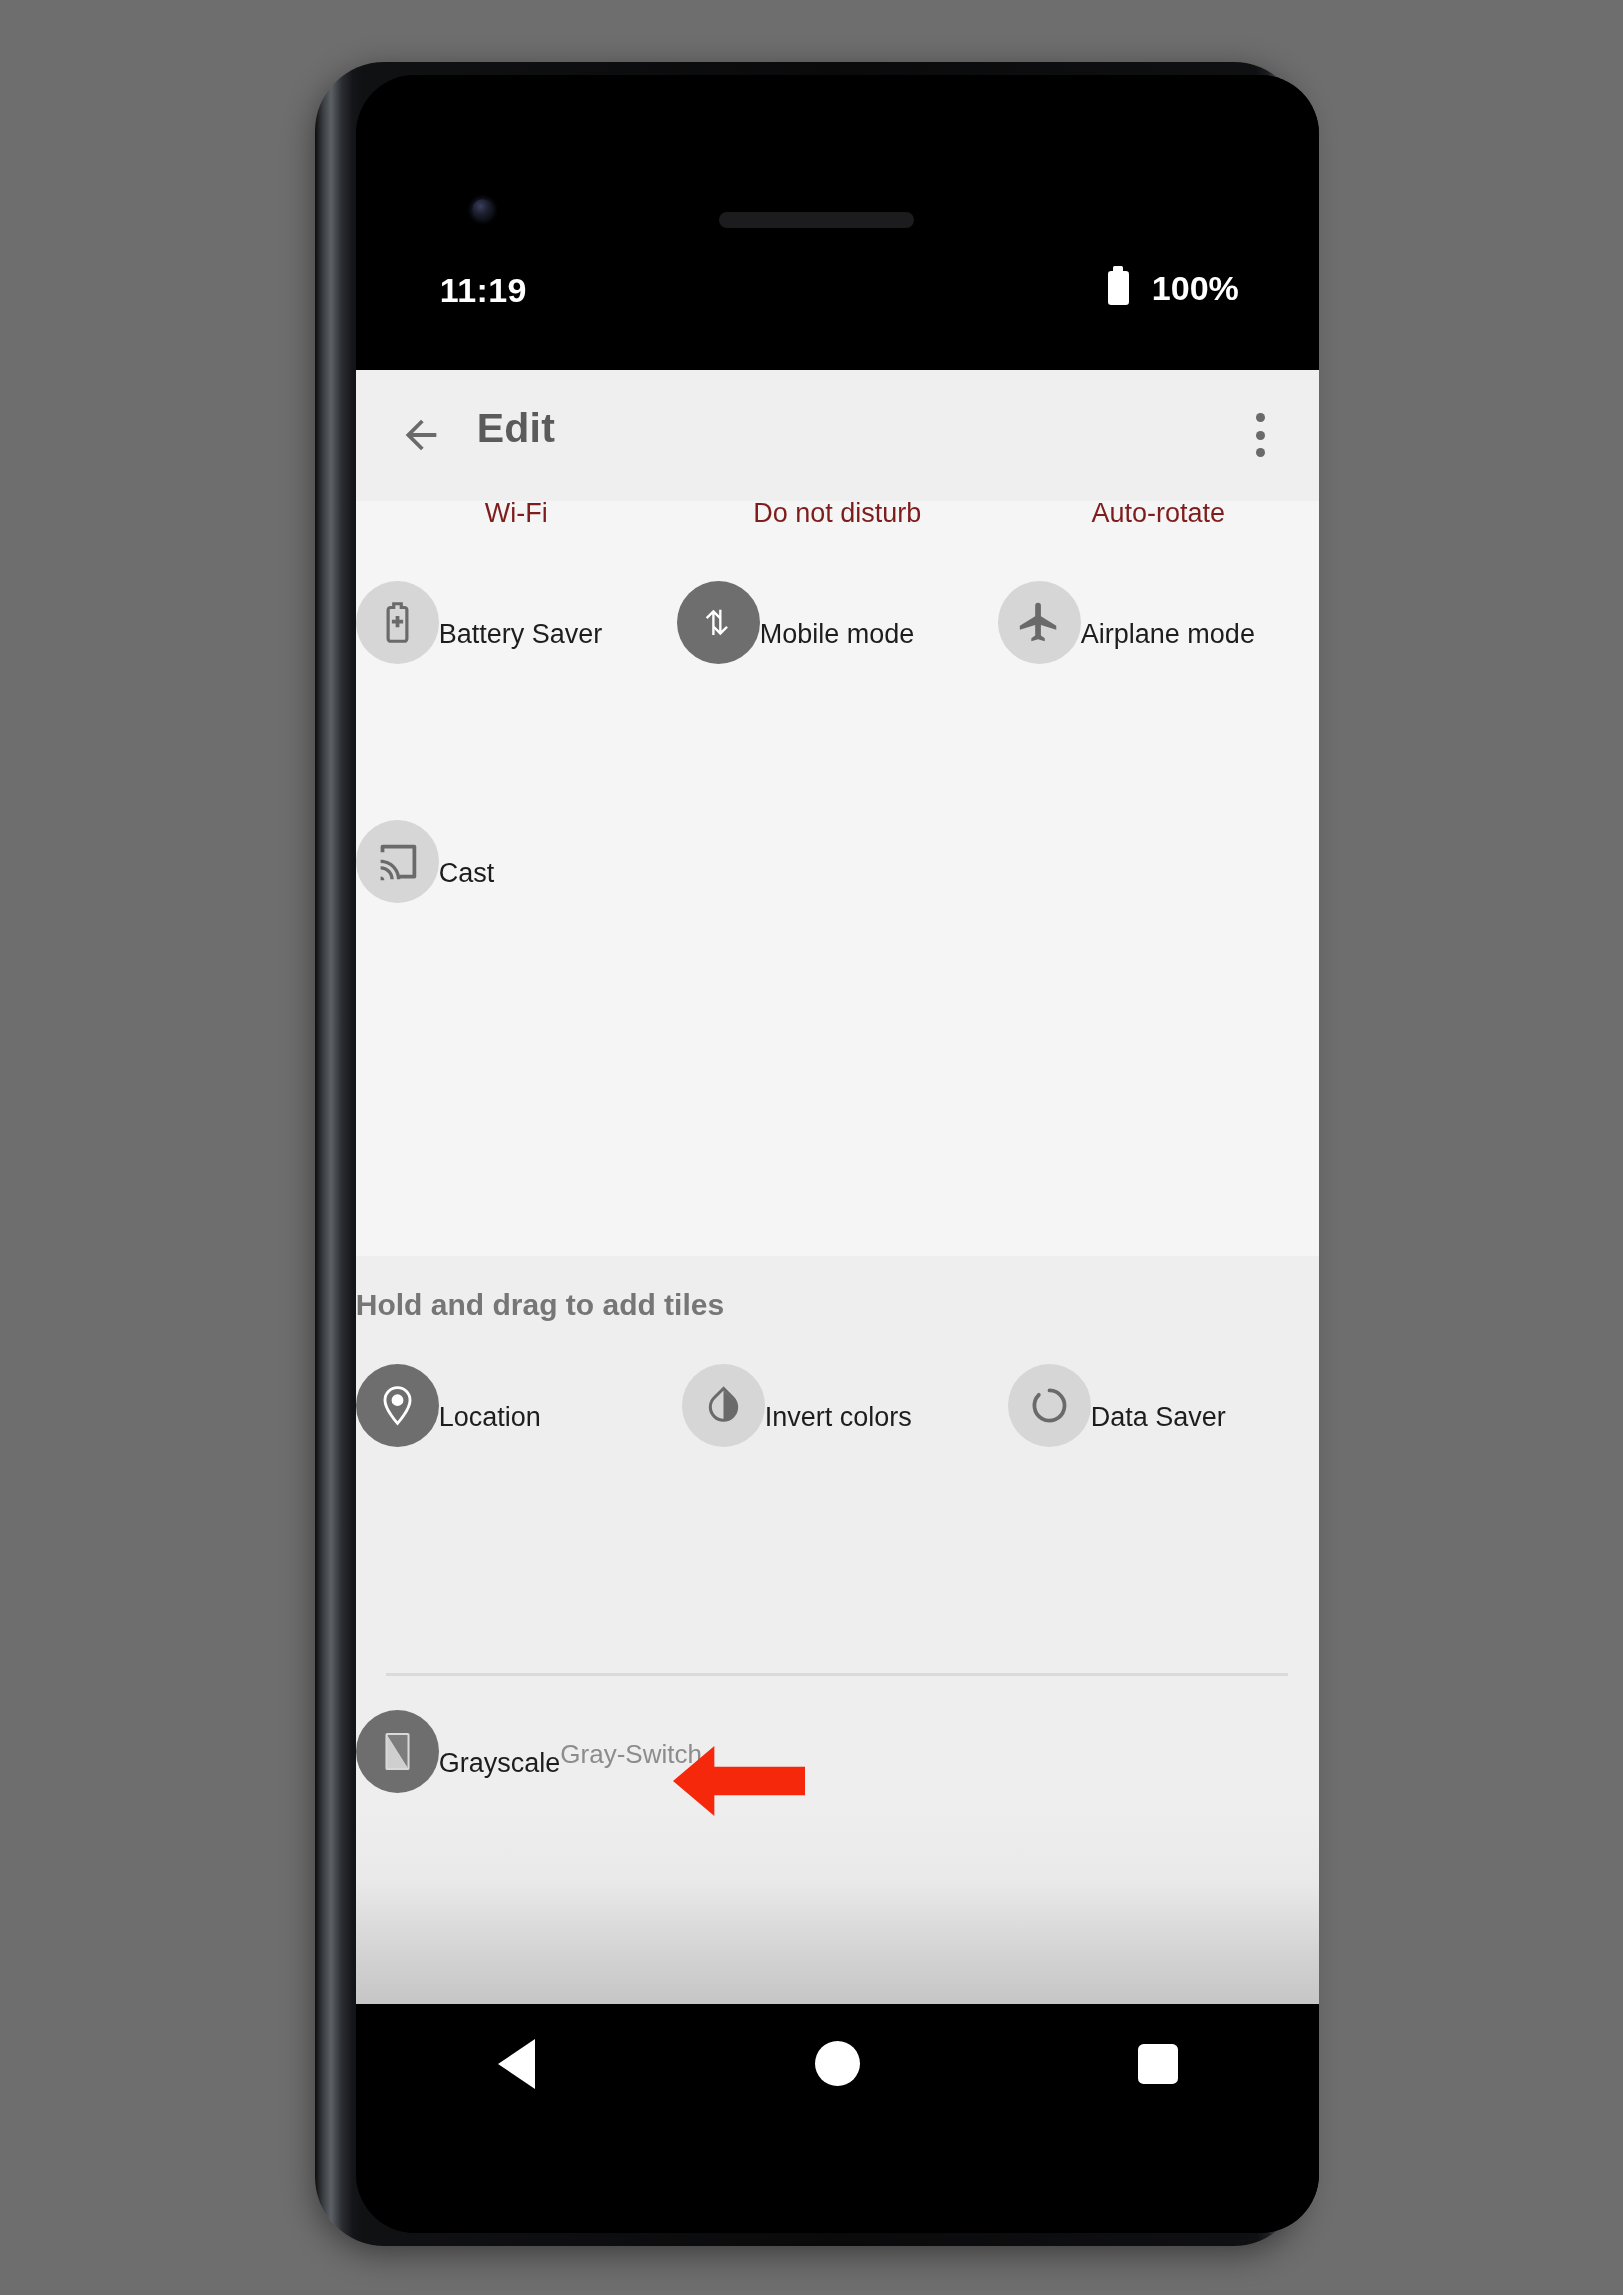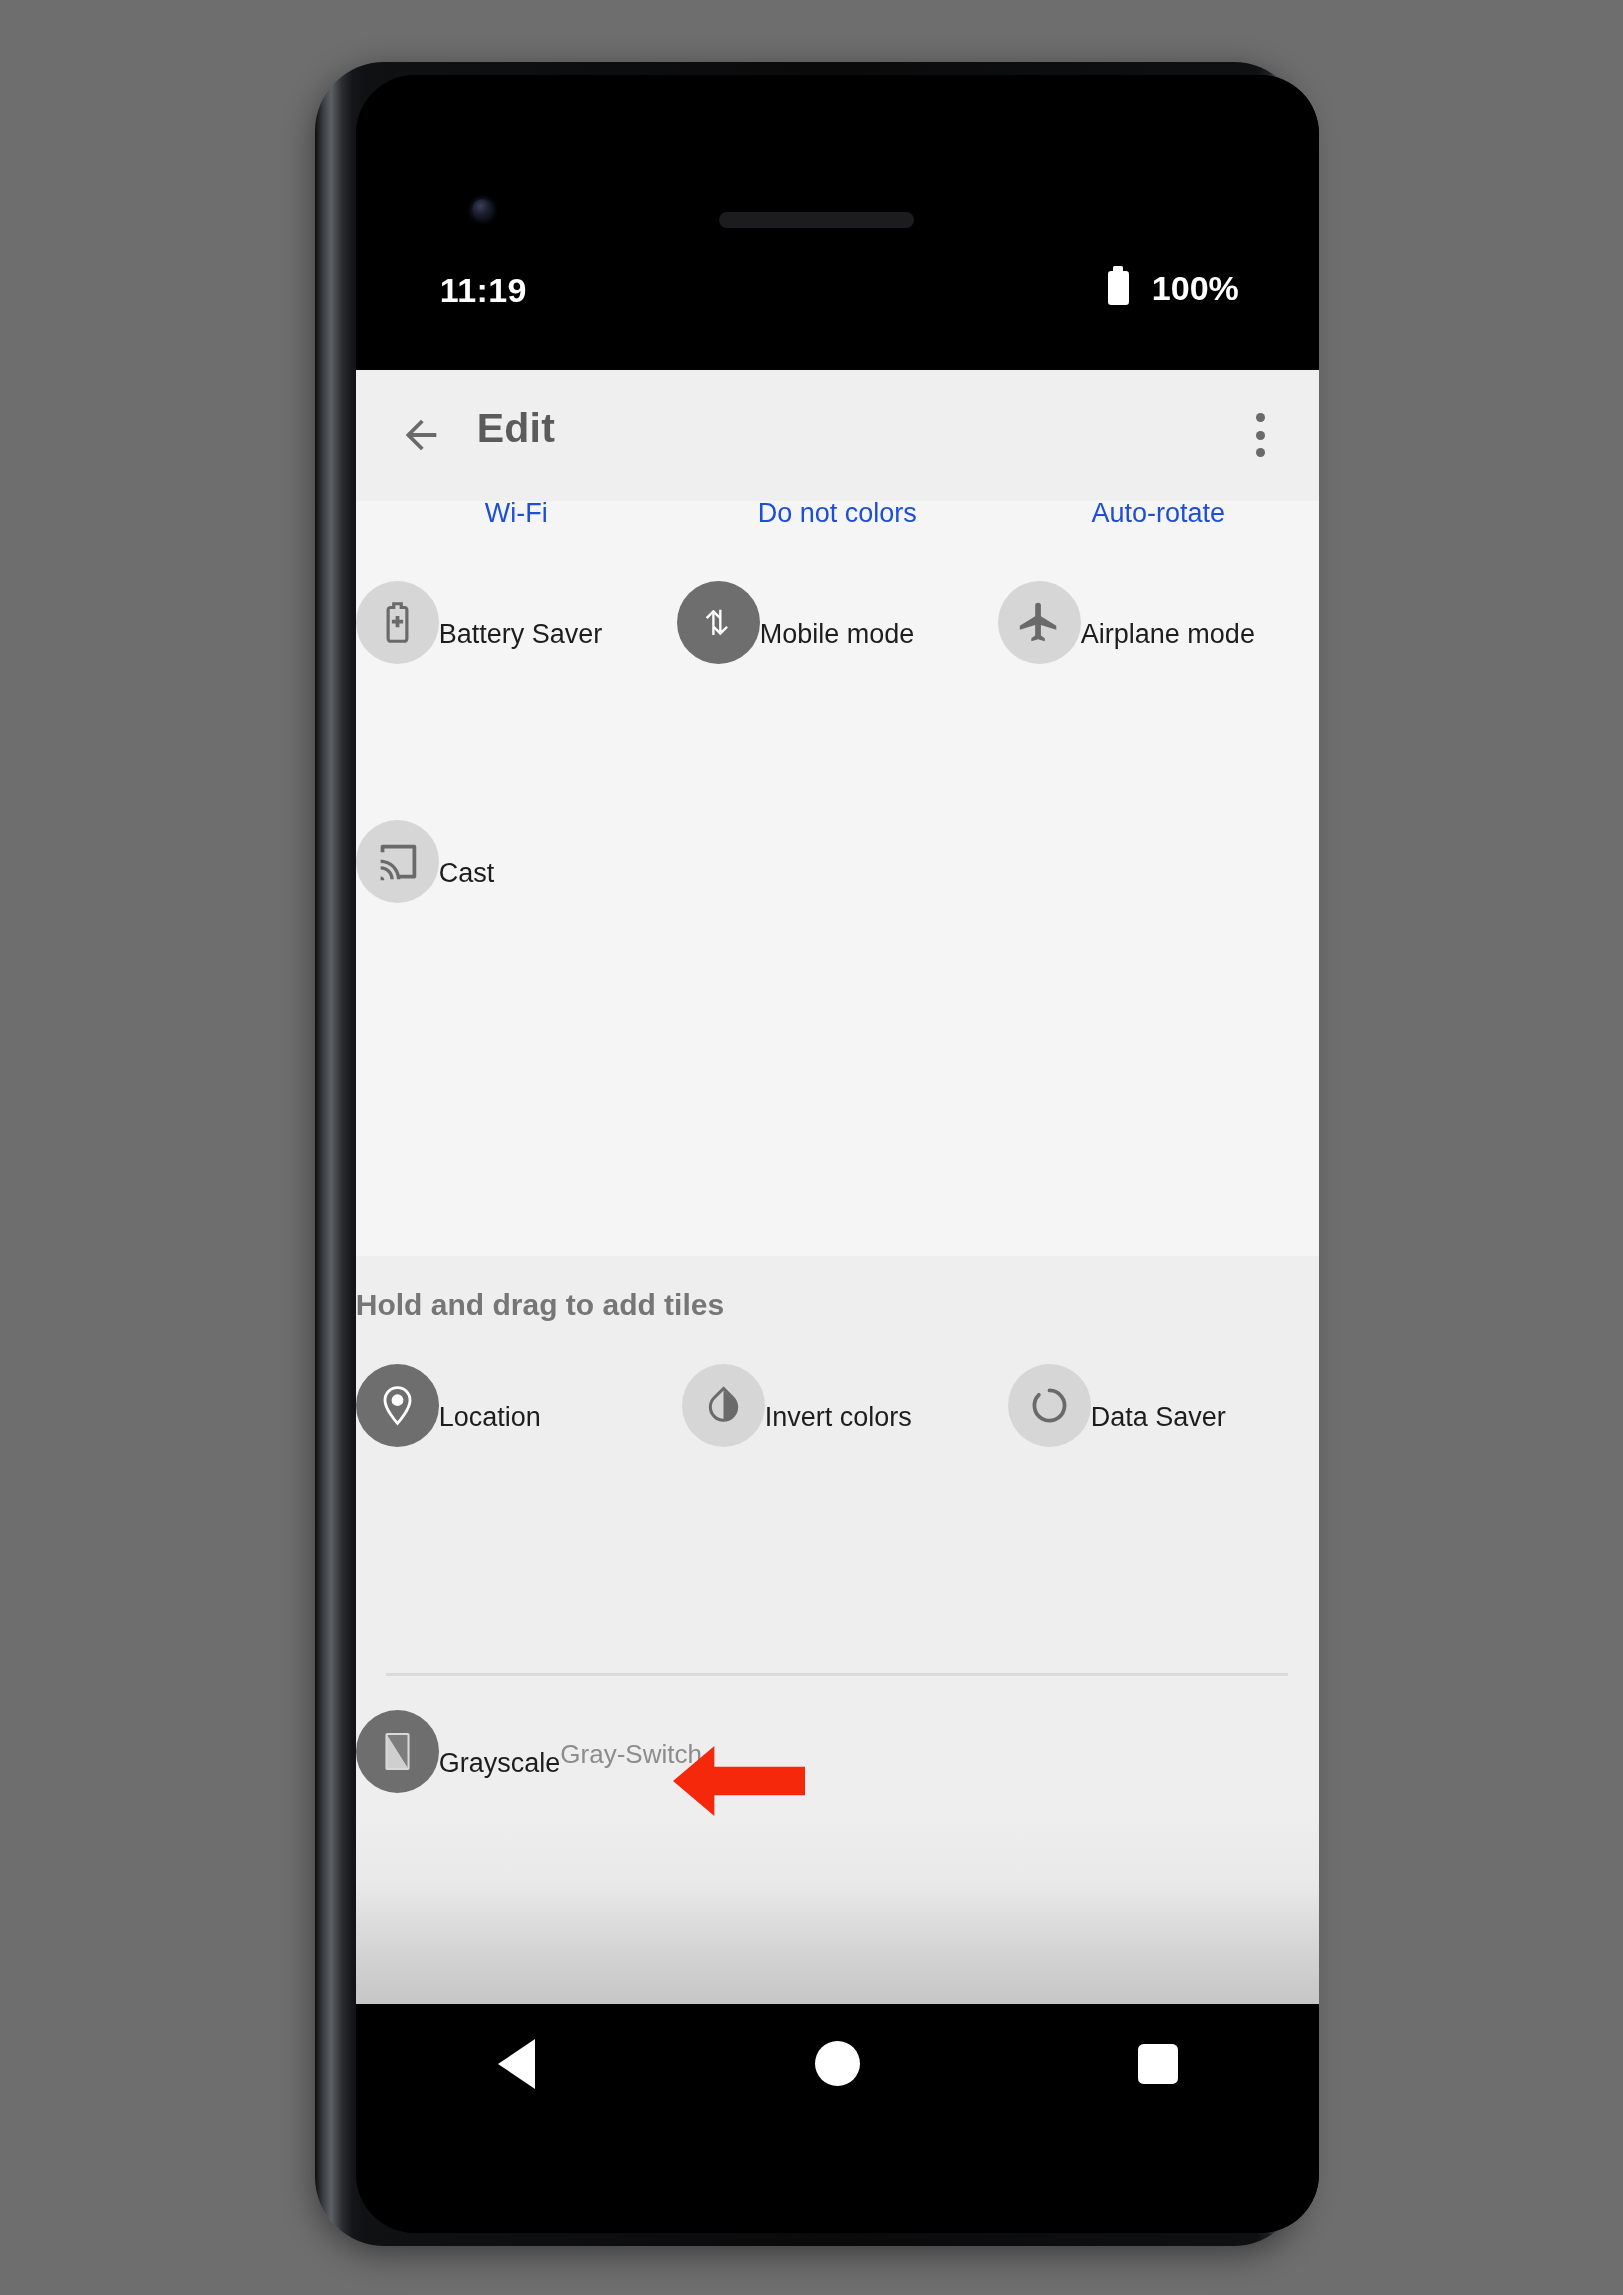--- a/index.html
+++ b/index.html
@@ -180,21 +180,21 @@
     text-align: center; white-space: nowrap;
   }
 
   
   #clipped-row {
     position: absolute; left: 0; top: -3.2px;
     width: 963px;
     display: grid; grid-template-columns: repeat(3, 1fr);
   }
   #clipped-row .clipped-label {
-    font-size: 27px; color: #1d4ed8; text-align: center;
+    font-size: 27px; color: #7f1d1d; text-align: center;
     white-space: nowrap;
   }
 
   #row-active    { position: absolute; left: 0; top: 80px;  width: 963px; }
   #row-cast      { position: absolute; left: 0; top: 319px; width: 963px; }
 
   
   #add-tiles-section {
     position: absolute; left: 0; top: 886px;
     width: 963px; height: 748px;
@@ -291,21 +291,21 @@
               <span class="dot"></span>
               <span class="dot"></span>
               <span class="dot"></span>
             </div>
           </div>
 
           <div id="current-tiles-section">
 
             <div id="clipped-row">
               <div class="clipped-label">Wi-Fi</div>
-              <div class="clipped-label">Do not colors</div>
+              <div class="clipped-label">Do not disturb</div>
               <div class="clipped-label">Auto-rotate</div>
             </div>
 
             <div id="row-active" class="tile-grid">
 
               <div class="tile">
                 <div class="tile-circle inactive">
                   <svg width="45" height="45" viewBox="0 0 24 24">
                     <path d="M15.67 4H14V2h-4v2H8.33C7.6 4 7 4.6 7 5.33v15.33C7 21.4 7.6 22 8.33 22h7.33c.74 0 1.34-.6 1.34-1.33V5.33C17 4.6 16.4 4 15.67 4z" fill="none" stroke="#6a6a6a" stroke-width="1.7"></path>
                     <path d="M13 10.5h2v2h-2v2h-2v-2H9v-2h2v-2h2z" fill="#6a6a6a"></path>

